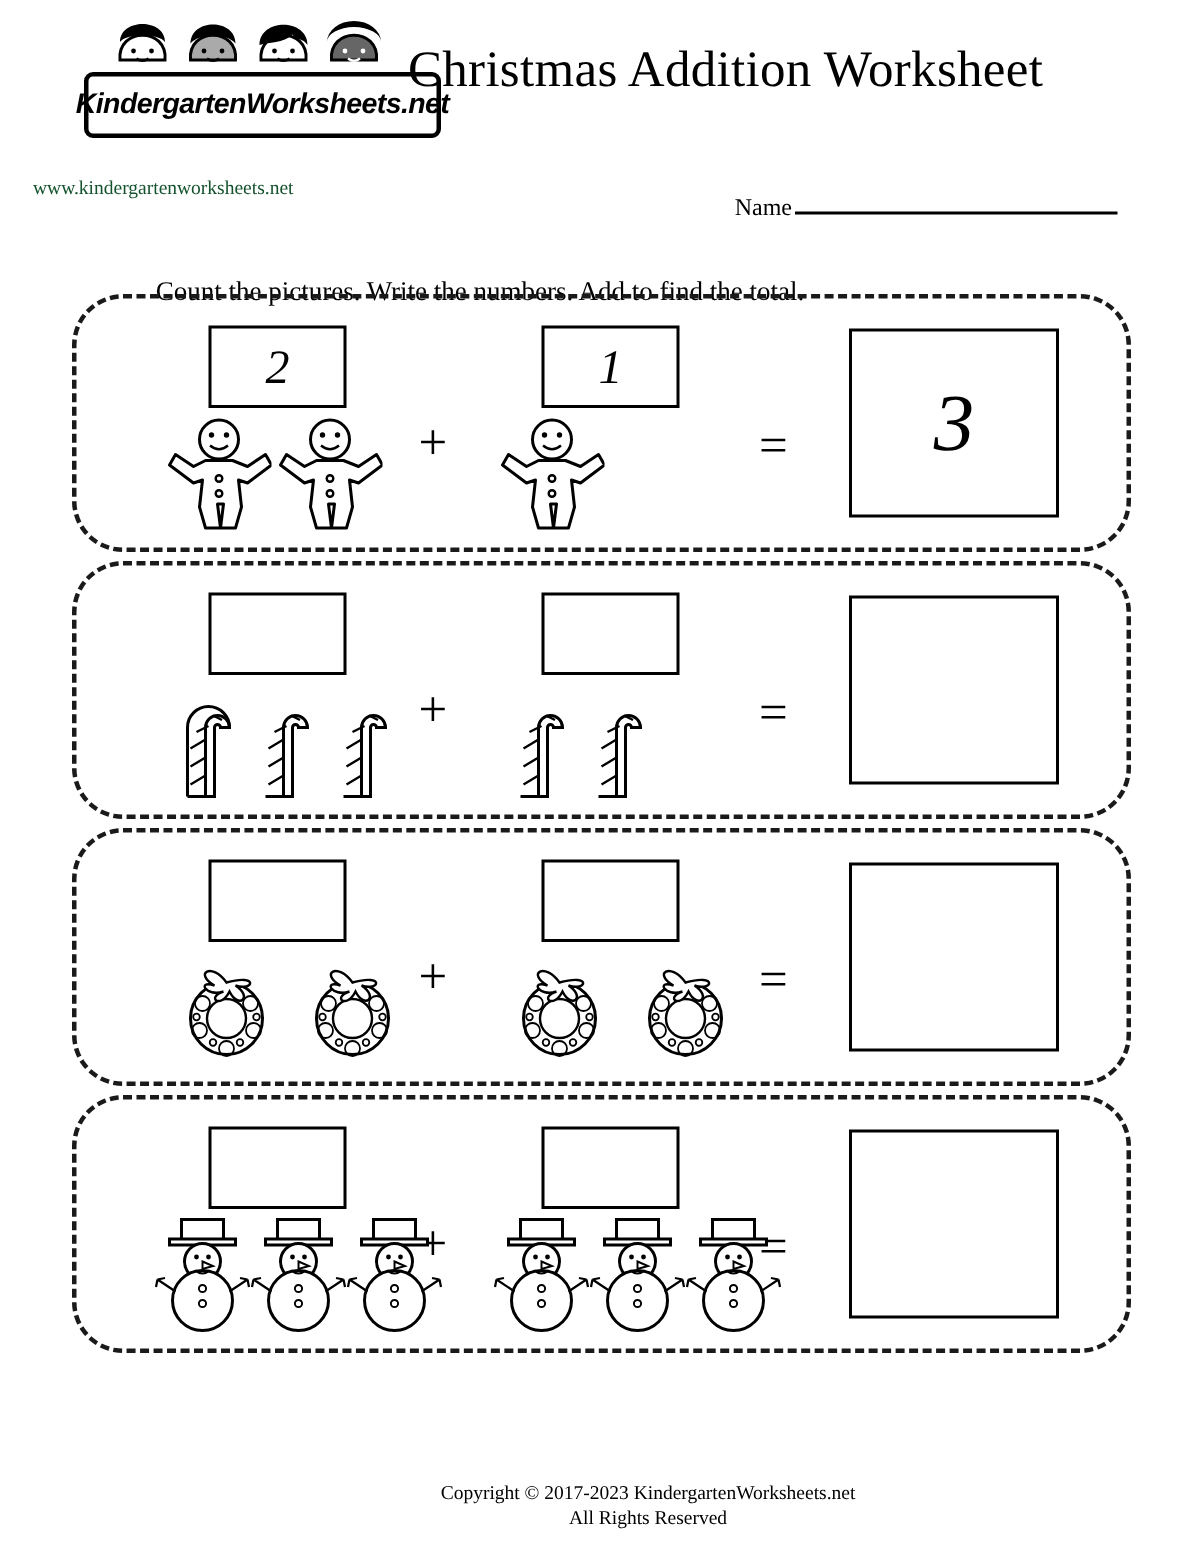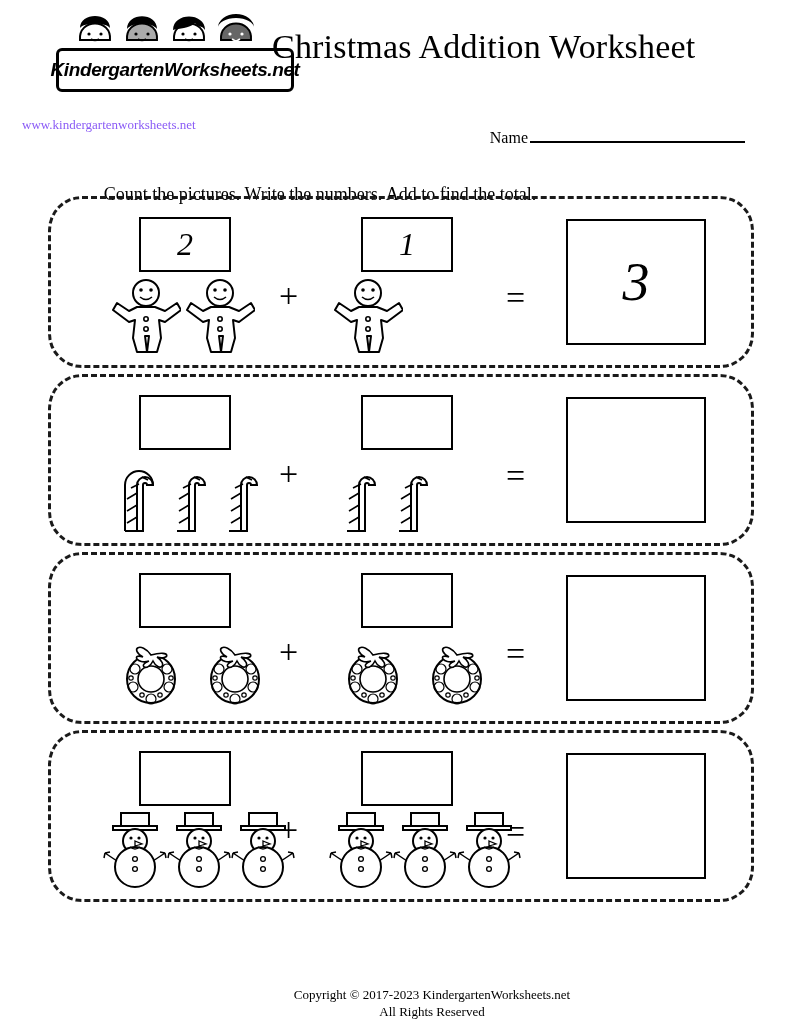--- a/index.html
+++ b/index.html
@@ -56,21 +56,21 @@
     left: 18px;
     top: 2px;
     width: 210px;
     height: 46px;
   }
   .site-url {
     position: absolute;
     left: 22px;
     top: 117px;
     font-size: 13px;
-    color: #8b5cf6;
+    color: #14532d;
     font-family: "Liberation Serif", serif;
   }
   .title {
     position: absolute;
     left: 272px;
     top: 28px;
     font-size: 34px;
     font-family: "Liberation Serif", serif;
     font-weight: normal;
     letter-spacing: 0.2px;

